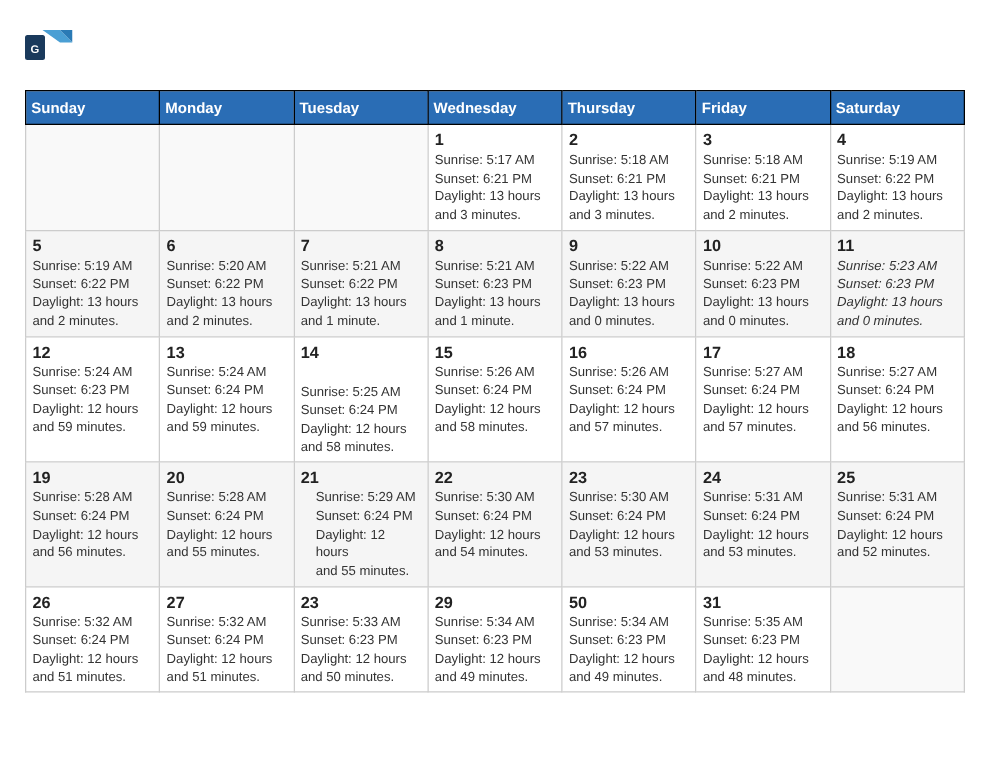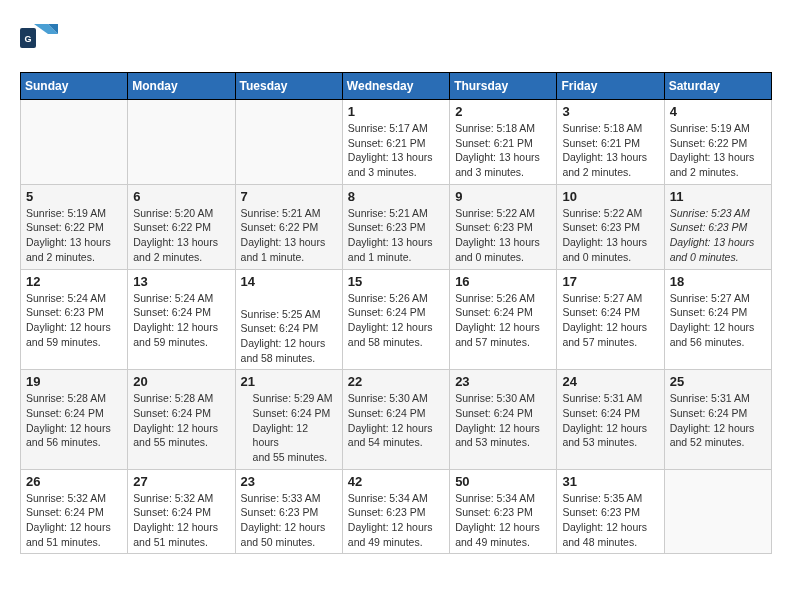--- a/index.html
+++ b/index.html
@@ -309,21 +309,21 @@
 and 51 minutes.</div>
         </td>
         <td>
           <span class="day-num">23</span>
           <div class="day-info" style="white-space: pre-line;">Sunrise: 5:33 AM
 Sunset: 6:23 PM
 Daylight: 12 hours
 and 50 minutes.</div>
         </td>
         <td>
-          <span class="day-num">42</span>
+          <span class="day-num">29</span>
           <div class="day-info" style="white-space: pre-line;">Sunrise: 5:34 AM
 Sunset: 6:23 PM
 Daylight: 12 hours
 and 49 minutes.</div>
         </td>
         <td>
           <span class="day-num">50</span>
           <div class="day-info" style="white-space: pre-line;">Sunrise: 5:34 AM
 Sunset: 6:23 PM
 Daylight: 12 hours

